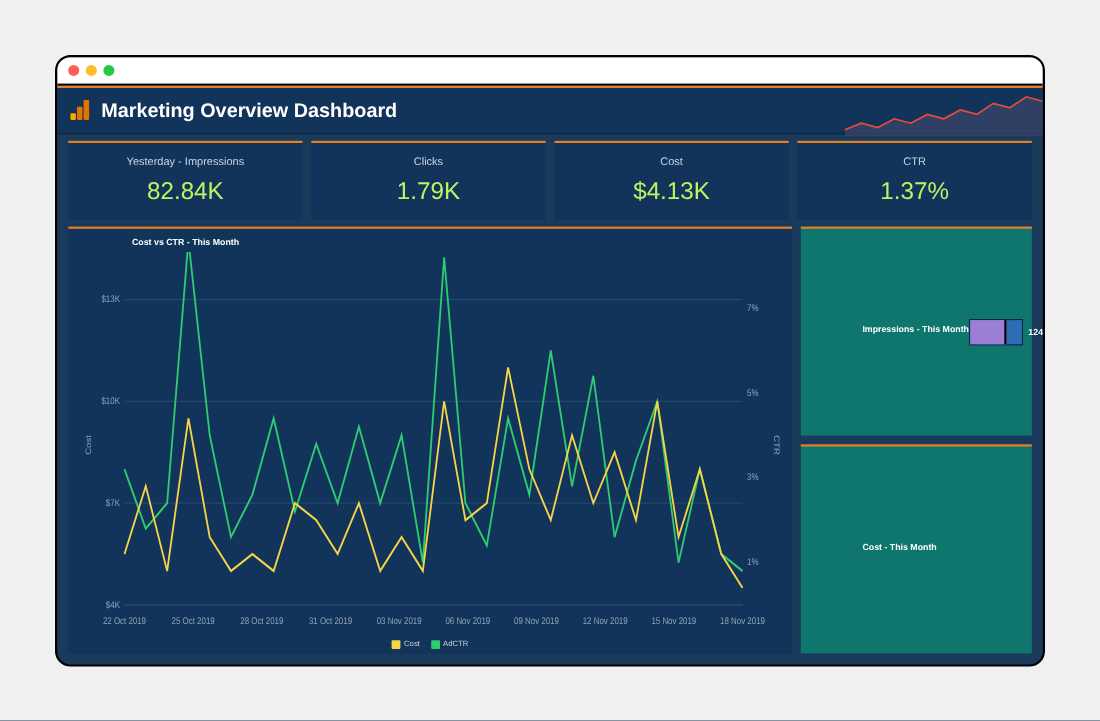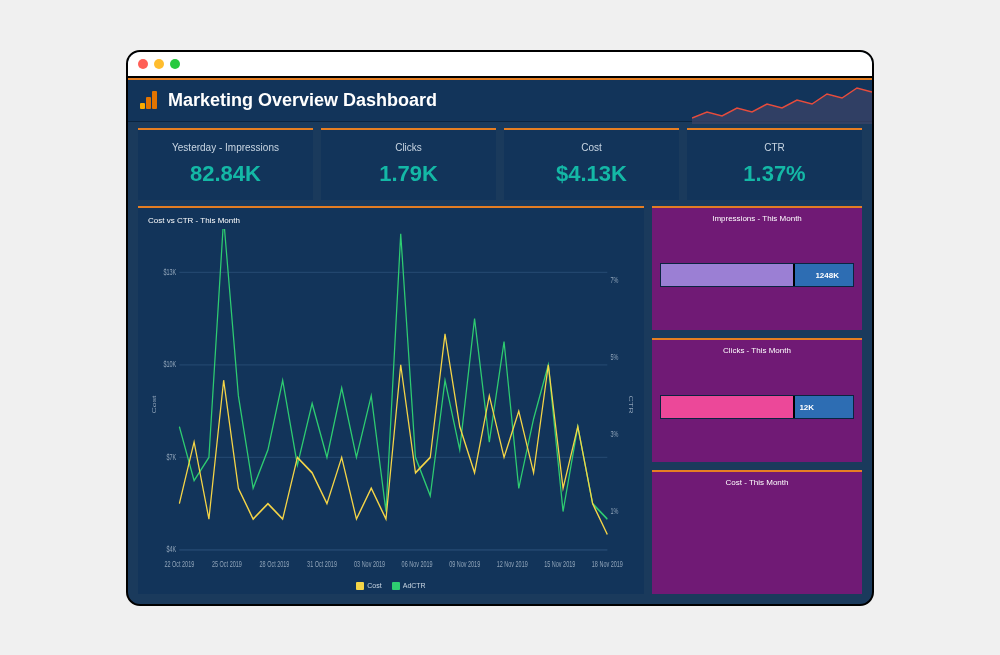--- a/index.html
+++ b/index.html
@@ -7,21 +7,21 @@
     background: #f0f0f0;
     font-family: -apple-system, BlinkMacSystemFont, "Segoe UI", Arial, sans-serif;
     width: 1000px;
     height: 655px;
     overflow: hidden;
     display: flex;
     align-items: center;
     justify-content: center;
   }
   .window {
-    width: 748px;
+    width: 900px;
     height: 556px;
     background: #1a3a5c;
     border: 2px solid #000;
     border-radius: 14px;
     overflow: hidden;
     display: flex;
     flex-direction: column;
   }
   .titlebar {
     height: 26px;
@@ -63,48 +63,49 @@
     background:#12345a;
     border-top:2px solid #e67e22;
     height:72px;
     display:flex;
     flex-direction:column;
     align-items:center;
     justify-content:center;
     gap:8px;
   }
   .kpi-label { color:#c9d6e3; font-size:10px; }
-  .kpi-value { color:#14b8a6; font-size:22px; font-weight:700; }
+  .kpi-value { color:#bef264; font-size:22px; font-weight:400; }
 
   .row2 { flex:1; display:flex; gap:8px; min-height:0; }
   .main-chart {
     flex:1;
     background:#12345a;
     border-top:2px solid #e67e22;
     padding:8px 10px 4px 10px;
     display:flex;
     flex-direction:column;
     min-height:0;
     position:relative;
   }
-  .panel-title { color:#fff; font-size:8px; font-weight:400; margin-bottom:4px; }
+  .panel-title { color:#fff; font-size:8px; font-weight:700; margin-bottom:4px;margin-left:48px; }
   .chart-body { flex:1; position:relative; }
   .chart-body svg { position:absolute; inset:0; width:100%; height:100%; }
   .chart-legend { text-align:center; color:#c9d6e3; font-size:7px; display:flex; gap:10px; justify-content:center; padding-top:2px;}
   .lg { display:inline-flex; align-items:center; gap:3px;}
   .swatch { width:8px; height:8px; border-radius:1px; }
 
   .side { width:210px; display:flex; flex-direction:column; gap:8px; }
   .side-card {
     flex:1;
-    background:#701a75;
+    background:#0f766e;
     border-top:2px solid #e67e22;
     padding:6px 8px;
     display:flex;
-    flex-direction:column;
+    flex-direction:row;
+    align-items:center;
   }
   .side-card .panel-title { text-align:center; }
   .bar-wrap { flex:1; display:flex; align-items:center; }
   .hbar {
     width:100%;
     height:24px;
     background:#2d6db3;
     position:relative;
     border:1px solid #0a2440;
   }
@@ -221,27 +222,18 @@
         <div class="side-card">
           <div class="panel-title">Impressions - This Month</div>
           <div class="bar-wrap">
             <div class="hbar">
               <div class="hbar-fill" id="fill0" style="width: 70%; background: rgb(155, 127, 212);"></div>
               <div class="hbar-label" id="lbl0" style="left: 70%; padding-left: 20px;">1248K</div>
             </div>
           </div>
         </div>
         <div class="side-card">
-          <div class="panel-title">Clicks - This Month</div>
-          <div class="bar-wrap">
-            <div class="hbar">
-              <div class="hbar-fill" id="fill1" style="width: 70%; background: rgb(236, 72, 153);"></div>
-              <div class="hbar-label" id="lbl1" style="left: 70%;">12K</div>
-            </div>
-          </div>
-        </div>
-        <div class="side-card">
           <div class="panel-title">Cost - This Month</div>
         </div>
       </div>
     </div>
   </div>
 </div>
 
 </body></html>

